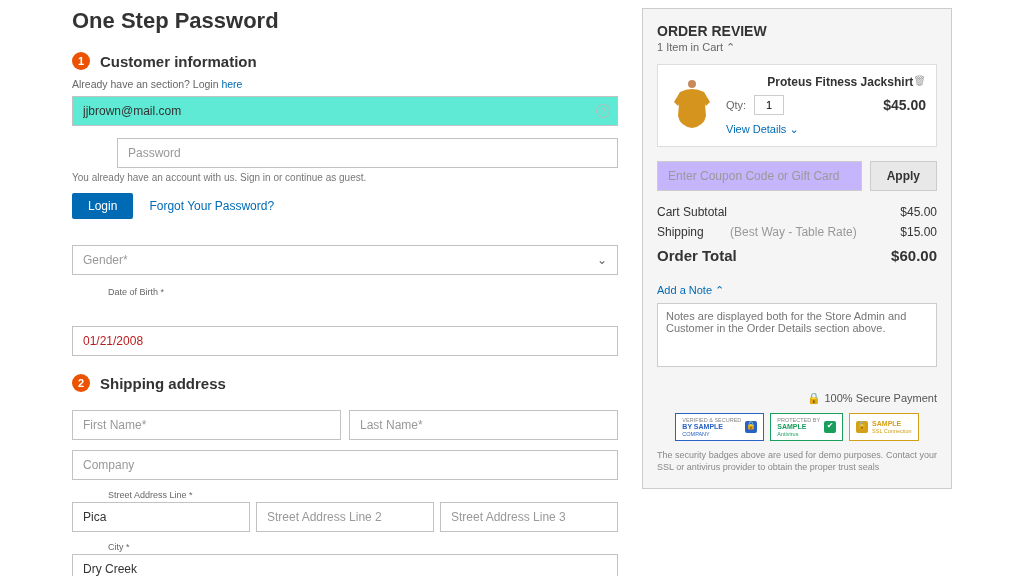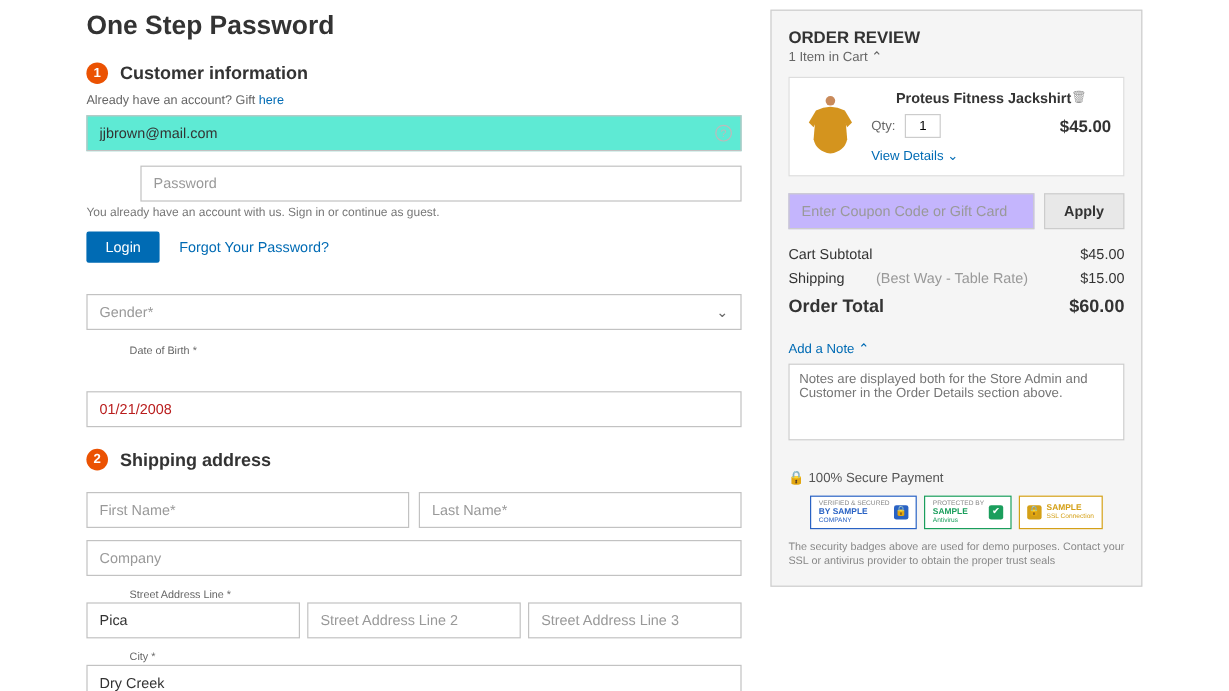--- a/index.html
+++ b/index.html
@@ -35,37 +35,37 @@
   .mb { margin-bottom: 10px; }
 
   
   .panel { border: 1px solid #ccc; background: #f5f5f5; padding: 14px; }
   .panel h3 { font-size: 14px; font-weight: 700; color: #333; margin-bottom: 2px; }
   .cart-count { font-size: 11px; color: #666; margin-bottom: 10px; }
   .item-card { background: #fff; border: 1px solid #ddd; padding: 10px; display: flex; gap: 10px; margin-bottom: 14px; }
   .item-thumb { width: 48px; height: 58px; display: flex; align-items: center; justify-content: center; }
   .item-thumb svg { width: 44px; height: 56px; }
   .item-body { flex: 1; }
-  .item-head { display: flex; justify-content: center; align-items: flex-start; }
+  .item-head { display: flex; justify-content: flex-end; align-items: flex-start; }
   .item-name { font-size: 12px; font-weight: 600; color: #333; }
   .trash { color: #999; font-size: 10px; cursor: pointer; }
   .qty-row { display: flex; align-items: center; gap: 8px; margin-top: 6px; }
   .qty-row .lbl { font-size: 11px; color: #666; }
   .qty-input { width: 30px; height: 20px; border: 1px solid #ccc; text-align: center; font-size: 11px; }
   .price { margin-left: auto; font-weight: 700; font-size: 14px; }
   .view-details { color: #006bb4; font-size: 11px; margin-top: 8px; display: inline-block; cursor: pointer; }
   .coupon-row { display: flex; gap: 8px; margin-bottom: 14px; }
   .coupon-row .input { background: #c4b5fd; border: 1px solid #ccc; }
   .btn-apply { background: #e8e8e8; border: 1px solid #ccc; padding: 0 16px; font-size: 12px; font-weight: 600; color: #333; cursor: pointer; }
   .total-line { display: flex; justify-content: space-between; font-size: 12px; margin-bottom: 6px; }
   .muted { color: #999; padding-left: 23px; }
   .order-total { display: flex; justify-content: space-between; font-size: 15px; font-weight: 700; margin-top: 8px; margin-bottom: 18px; }
   .addnote { color: #006bb4; font-size: 11px; margin-bottom: 6px; display: inline-block; cursor: pointer; }
   .note-area { width: 100%; height: 64px; border: 1px solid #ccc; background: #fff; padding: 6px 8px; font-size: 11px; color: #666; resize: none; font-family: inherit; }
-  .secure-row { text-align: left; font-size: 11px; color: #555; margin-top: 22px; margin-bottom: 8px; }
+  .secure-row { text-align: right; font-size: 11px; color: #555; margin-top: 22px; margin-bottom: 8px; }
   .badges { display: flex; gap: 6px; justify-content: center; margin-bottom: 8px; }
   .badge { border: 1px solid; padding: 3px 6px; font-size: 7px; line-height: 1.1; display: flex; align-items: center; gap: 4px; background: #fff; }
   .badge .top { font-size: 5.5px; color: #888; }
   .badge .main { font-weight: 700; }
   .badge .sub { font-size: 5.5px; }
   .badge-blue { border-color: #2962c4; color: #2962c4; }
   .badge-green { border-color: #1a9e5c; color: #1a9e5c; }
   .badge-gold { border-color: #d4a017; color: #d4a017; }
   .sq { width: 12px; height: 12px; border-radius: 2px; display: inline-flex; align-items: center; justify-content: center; color: #fff; font-size: 8px; }
   .disclaimer { font-size: 9px; color: #888; text-align: justify; line-height: 1.4; }
@@ -75,21 +75,21 @@
 
 <div class="container">
   <div class="left">
     <h1>One Step Password</h1>
 
     <div class="section-head">
       <span class="step-num">1</span>
       <h2>Customer information</h2>
     </div>
     <div class="hint">
-      <span>Already have an account? Gift </span><a href="#">here</a>
+      <span>Already have an section? Login </span><a href="#">here</a>
     </div>
     <div class="field-wrap">
       <input class="input highlight" value="jjbrown@mail.com" style="">
       <span class="q">?</span>
     </div>
     <div class="field-wrap" style="margin-bottom:4px;padding-left:45px;">
       <input type="password" class="input" placeholder="Password" style="">
     </div>
     <div class="small-note">You already have an account with us. Sign in or continue as guest.</div>
     <div class="btn-row">

